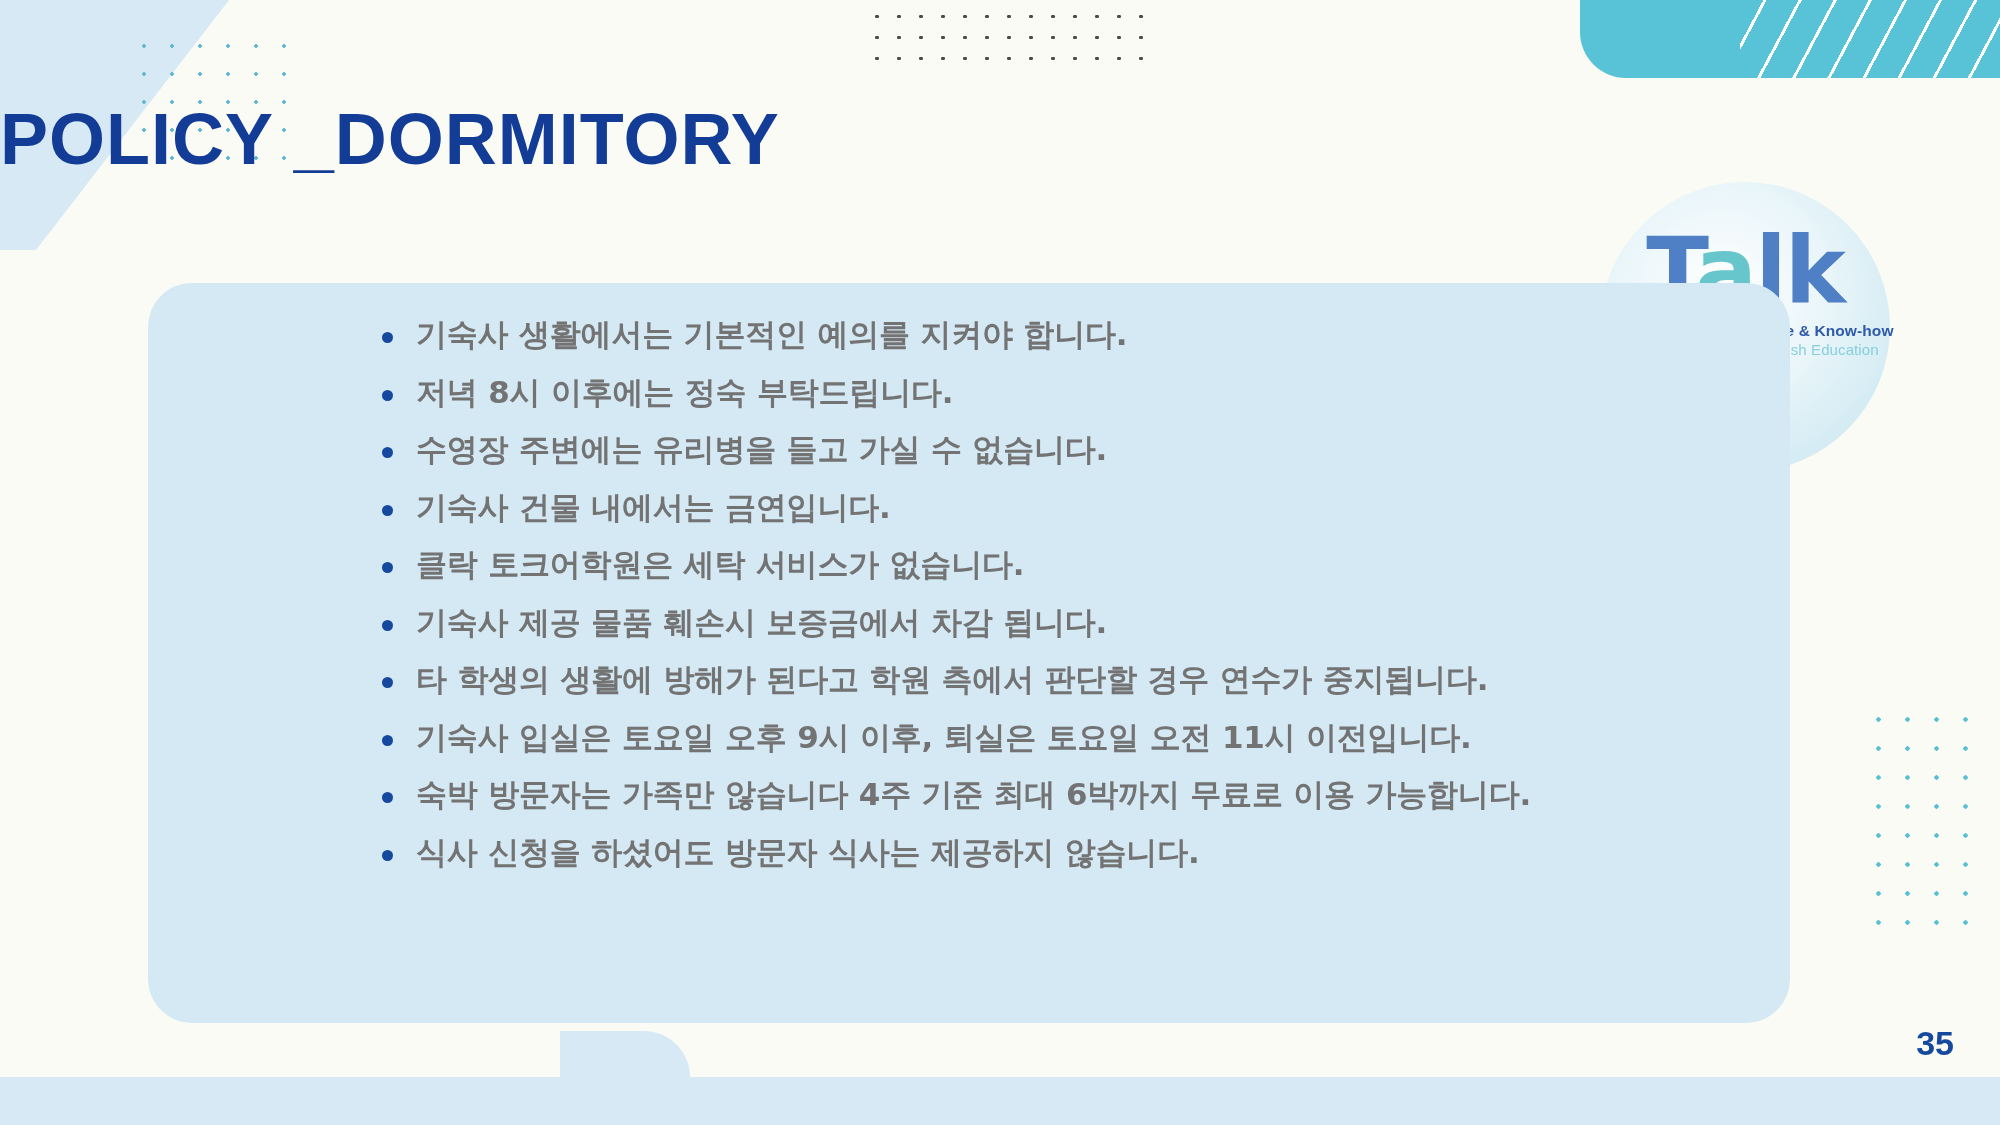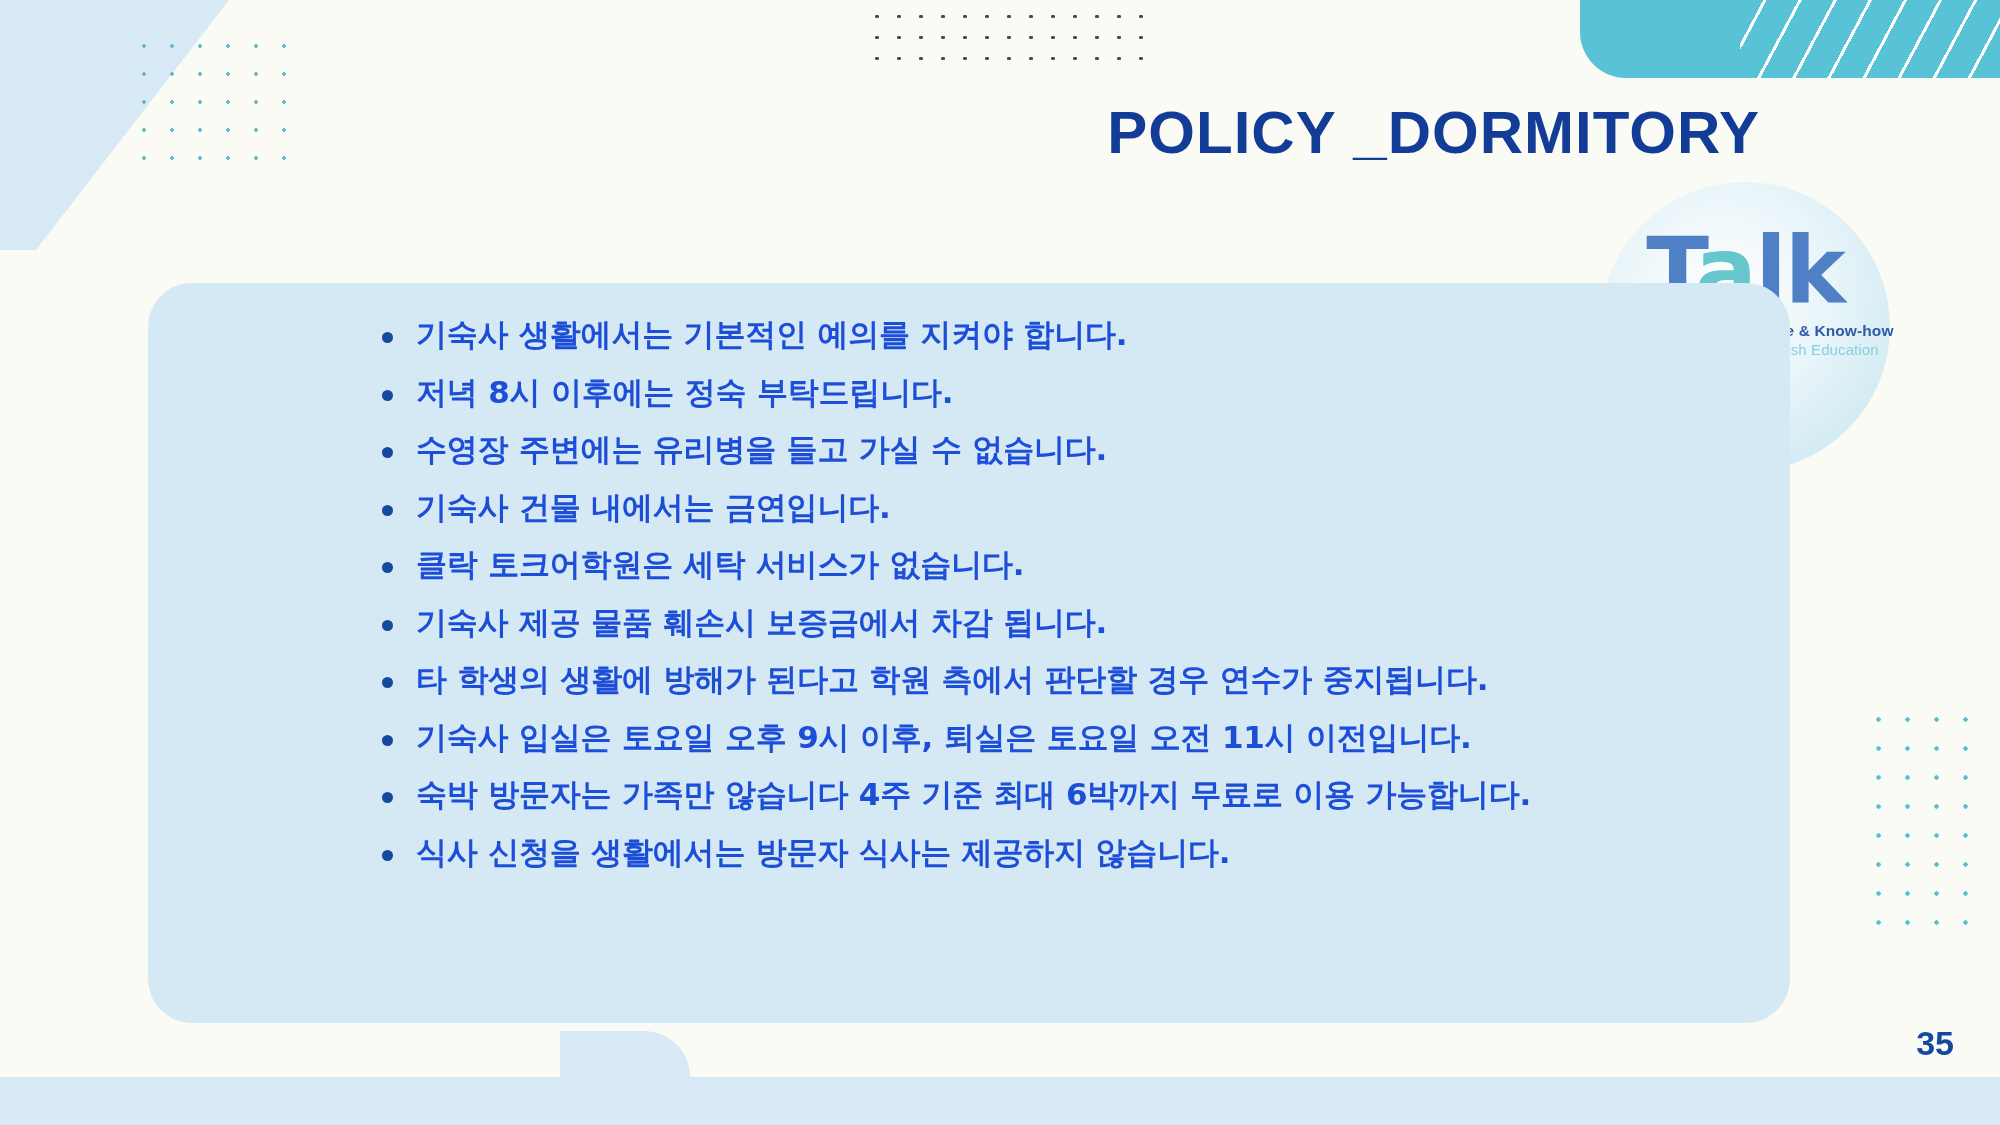--- a/index.html
+++ b/index.html
@@ -97,22 +97,22 @@
     position:absolute; left:0; bottom:48px;
     width:560px; height:46px;
     background:#fbfbf5;
     border-top-right-radius:0;
   }
 
   
   .title {
     position:absolute; left:0; top:98px;
     width:1760px;
-    text-align:right;
-    font-size:60px;
+    text-align:left;
+    font-size:72px;
     font-weight:800;
     letter-spacing:1px;
     color:#123c96;
     white-space:nowrap;
     font-family:"Liberation Sans","DejaVu Sans",sans-serif;
   }
 
   
   .logo-wrap {
     position:absolute; left:1600px; top:182px;
@@ -163,21 +163,21 @@
     background:#d5e9f4;
     border-radius:44px;
   }
   .bullet-list {
     position:absolute; left:228px; top:36px;
     list-style:none;
     width:1380px;
   }
   .bullet-list li {
     position:relative;
-    color:#1d4ed8;
+    color:#737373;
     font-size:31px;
     font-weight:700;
     line-height:1.0;
     padding-left:40px;
     margin-bottom:26.5px;
     white-space:nowrap;
     letter-spacing:-.2px;
     font-family:"DejaVu Sans","Liberation Sans",sans-serif;
   }
   .bullet-list li::before {
@@ -227,19 +227,19 @@
     <ul class="bullet-list">
       <li>기숙사 생활에서는 기본적인 예의를 지켜야 합니다.</li>
       <li>저녁 8시 이후에는 정숙 부탁드립니다.</li>
       <li>수영장 주변에는 유리병을 들고 가실 수 없습니다.</li>
       <li>기숙사 건물 내에서는 금연입니다.</li>
       <li>클락 토크어학원은 세탁 서비스가 없습니다.</li>
       <li>기숙사 제공 물품 훼손시 보증금에서 차감 됩니다.</li>
       <li>타 학생의 생활에 방해가 된다고 학원 측에서 판단할 경우 연수가 중지됩니다.</li>
       <li>기숙사 입실은 토요일 오후 9시 이후, 퇴실은 토요일 오전 11시 이전입니다.</li>
       <li>숙박 방문자는 가족만 않습니다 4주 기준 최대 6박까지 무료로 이용 가능합니다.</li>
-      <li>식사 신청을 생활에서는 방문자 식사는 제공하지 않습니다.</li>
+      <li>식사 신청을 하셨어도 방문자 식사는 제공하지 않습니다.</li>
     </ul>
   </div>
 
   <div class="page-num">35</div>
 
 </div>
 
 </body></html>

